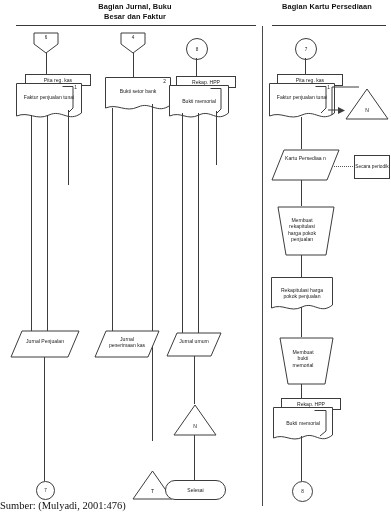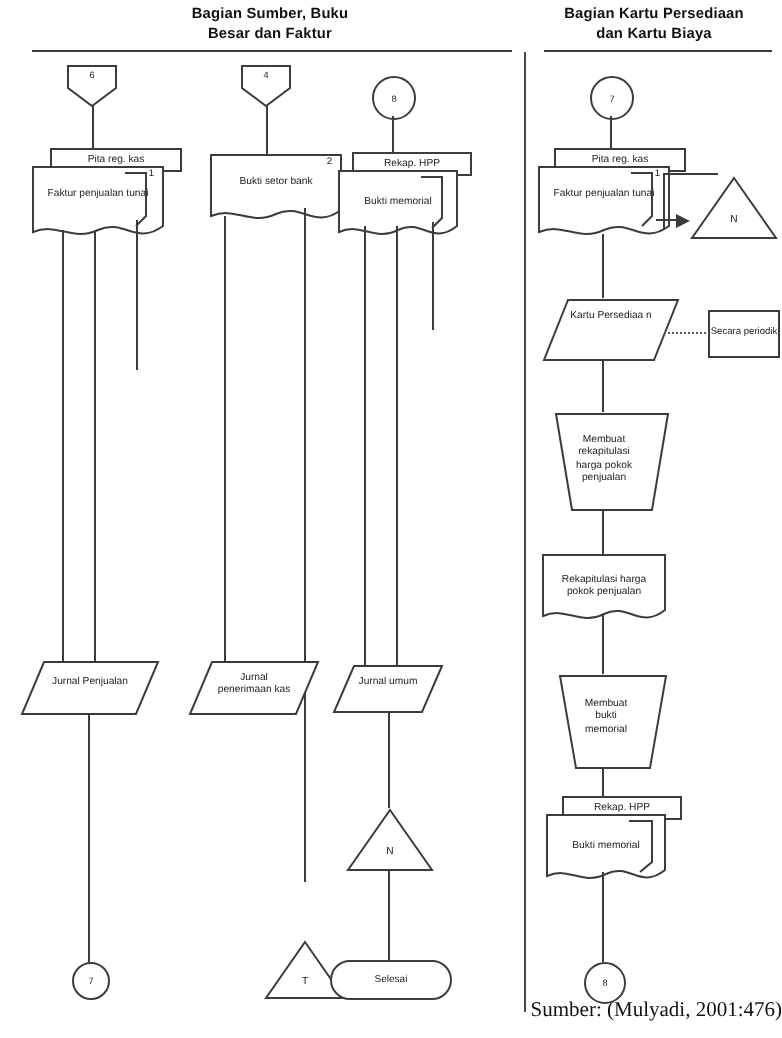--- a/index.html
+++ b/index.html
@@ -34,35 +34,34 @@
   .shape .corner{position:absolute;right:5px;top:2px;font-size:4.8px;color:#222;}
 
   .term{position:absolute;border:1px solid #3c3c3c;border-radius:40px;
         background:#fff;display:flex;align-items:center;justify-content:center;
         font-size:5px;color:#222;}
 
   .srcbox{position:absolute;border:1px solid #3c3c3c;background:#fff;
           display:flex;align-items:center;justify-content:center;
           text-align:center;font-size:4.8px;line-height:5.8px;color:#222;}
 
-  .caption{position:absolute;left:0;width:391px;text-align:right;
+  .caption{position:absolute;left:0;width:391px;text-align:left;
            font-family:"Liberation Serif",serif;font-size:10.5px;color:#111;}
 </style>
 </head>
 <body>
 
 <div id="canvas">
 
   <div class="col-head" style="left:40px;top:2px;width:190px;">
-    <div>Bagian Sumber, Buku</div>
+    <div>Bagian Jurnal, Buku</div>
     <div>Besar dan Faktur</div>
   </div>
   <div class="col-head" style="left:266px;top:2px;width:122px;">
     <div>Bagian Kartu Persediaan</div>
-    <div>dan Kartu Biaya</div>
   </div>
 
   <div class="rule" style="left:16px;top:25px;width:240px;"></div>
   <div class="rule" style="left:272px;top:25px;width:114px;"></div>
   <div class="vsep" style="left:262px;top:26px;height:480px;"></div>
 
   <div class="pent" style="left:33px;top:32px;">
     <svg width="26" height="22" viewBox="0 0 26 22">
         <polygon points="1,1 25,1 25,12 13,21 1,12" fill="#fff" stroke="#3c3c3c" stroke-width="1"></polygon>
       </svg>

